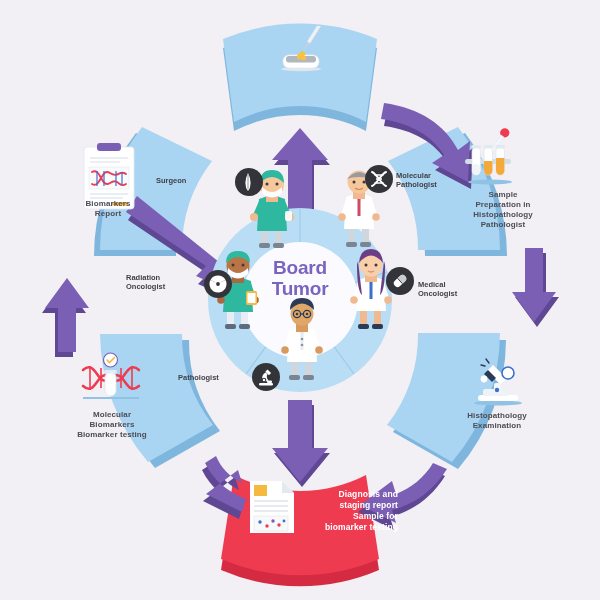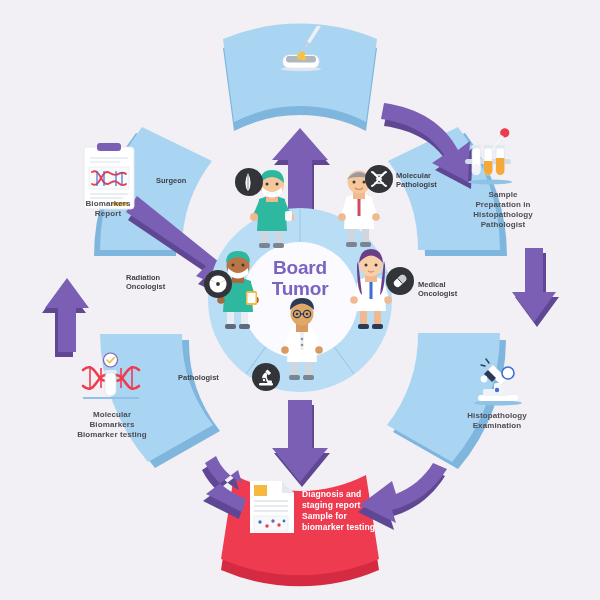--- a/index.html
+++ b/index.html
@@ -27,21 +27,21 @@
     text-align: center;
     font-size: 8px;
     font-weight: bold;
     line-height: 1.25;
     color: #4d4d56;
     letter-spacing: 0.1px;
     pointer-events: none;
   }
   .seg-label.red {
     color: #ffffff;
-    text-align: left;
+    text-align: right;
     font-size: 8.5px;
     line-height: 1.3;
   }
   .role-label {
     position: absolute;
     font-size: 7.5px;
     font-weight: bold;
     line-height: 1.25;
     color: #3f3f47;
   }

